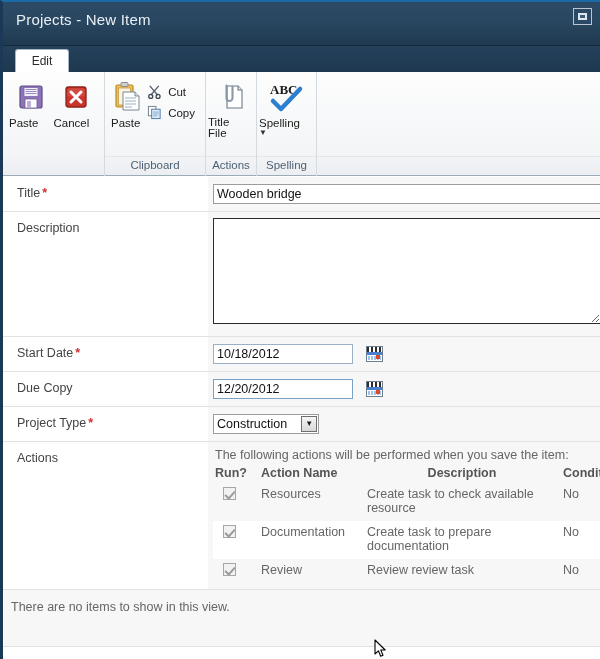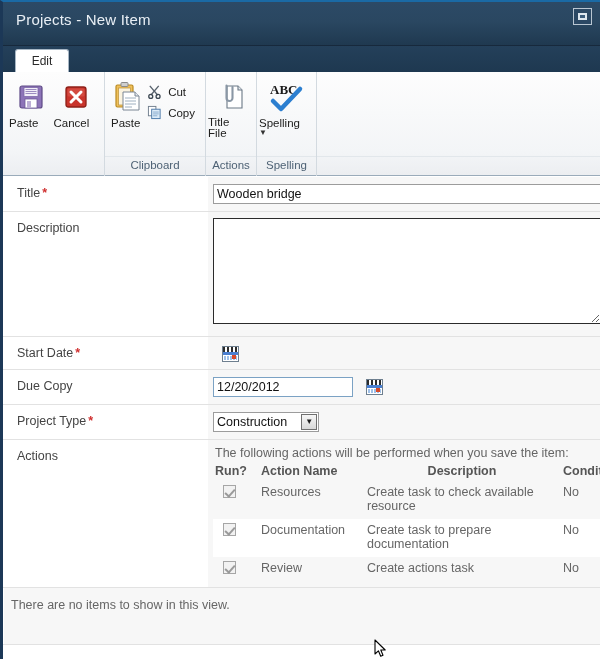--- a/index.html
+++ b/index.html
@@ -494,20 +494,21 @@
         <div class="fcell-value" style="padding-top:6px;padding-bottom:8px;">
           <textarea class="descbox" style=""></textarea>
         </div>
       </div>
 
       <div class="frow">
         <div class="fcell-label">
           <span>Start Date</span><span class="req">*</span>
         </div>
         <div class="fcell-value">
+          <input class="txtinput date-input" type="text" value="10/18/2012" style="">
           <span class="calicon">
             <span class="cal-top"></span>
             <span class="cal-bar"></span>
             <span class="cal-grid"></span>
             <span class="cal-dot"></span>
           </span>
         </div>
       </div>
 
       <div class="frow">
@@ -561,21 +562,21 @@
               </tr>
               <tr class="alt">
                 <td><span class="chk"></span></td>
                 <td>Documentation</td>
                 <td>Create task to prepare documentation</td>
                 <td>No</td>
               </tr>
               <tr>
                 <td><span class="chk"></span></td>
                 <td>Review</td>
-                <td>Create actions task</td>
+                <td>Review review task</td>
                 <td>No</td>
               </tr>
             </tbody>
           </table>
         </div>
       </div>
 
       <div class="frow">
         <div class="fcell-value" style="padding-top:8px;padding-bottom:30px;">
           <div class="tasks-note">There are no items to show in this view.</div>

